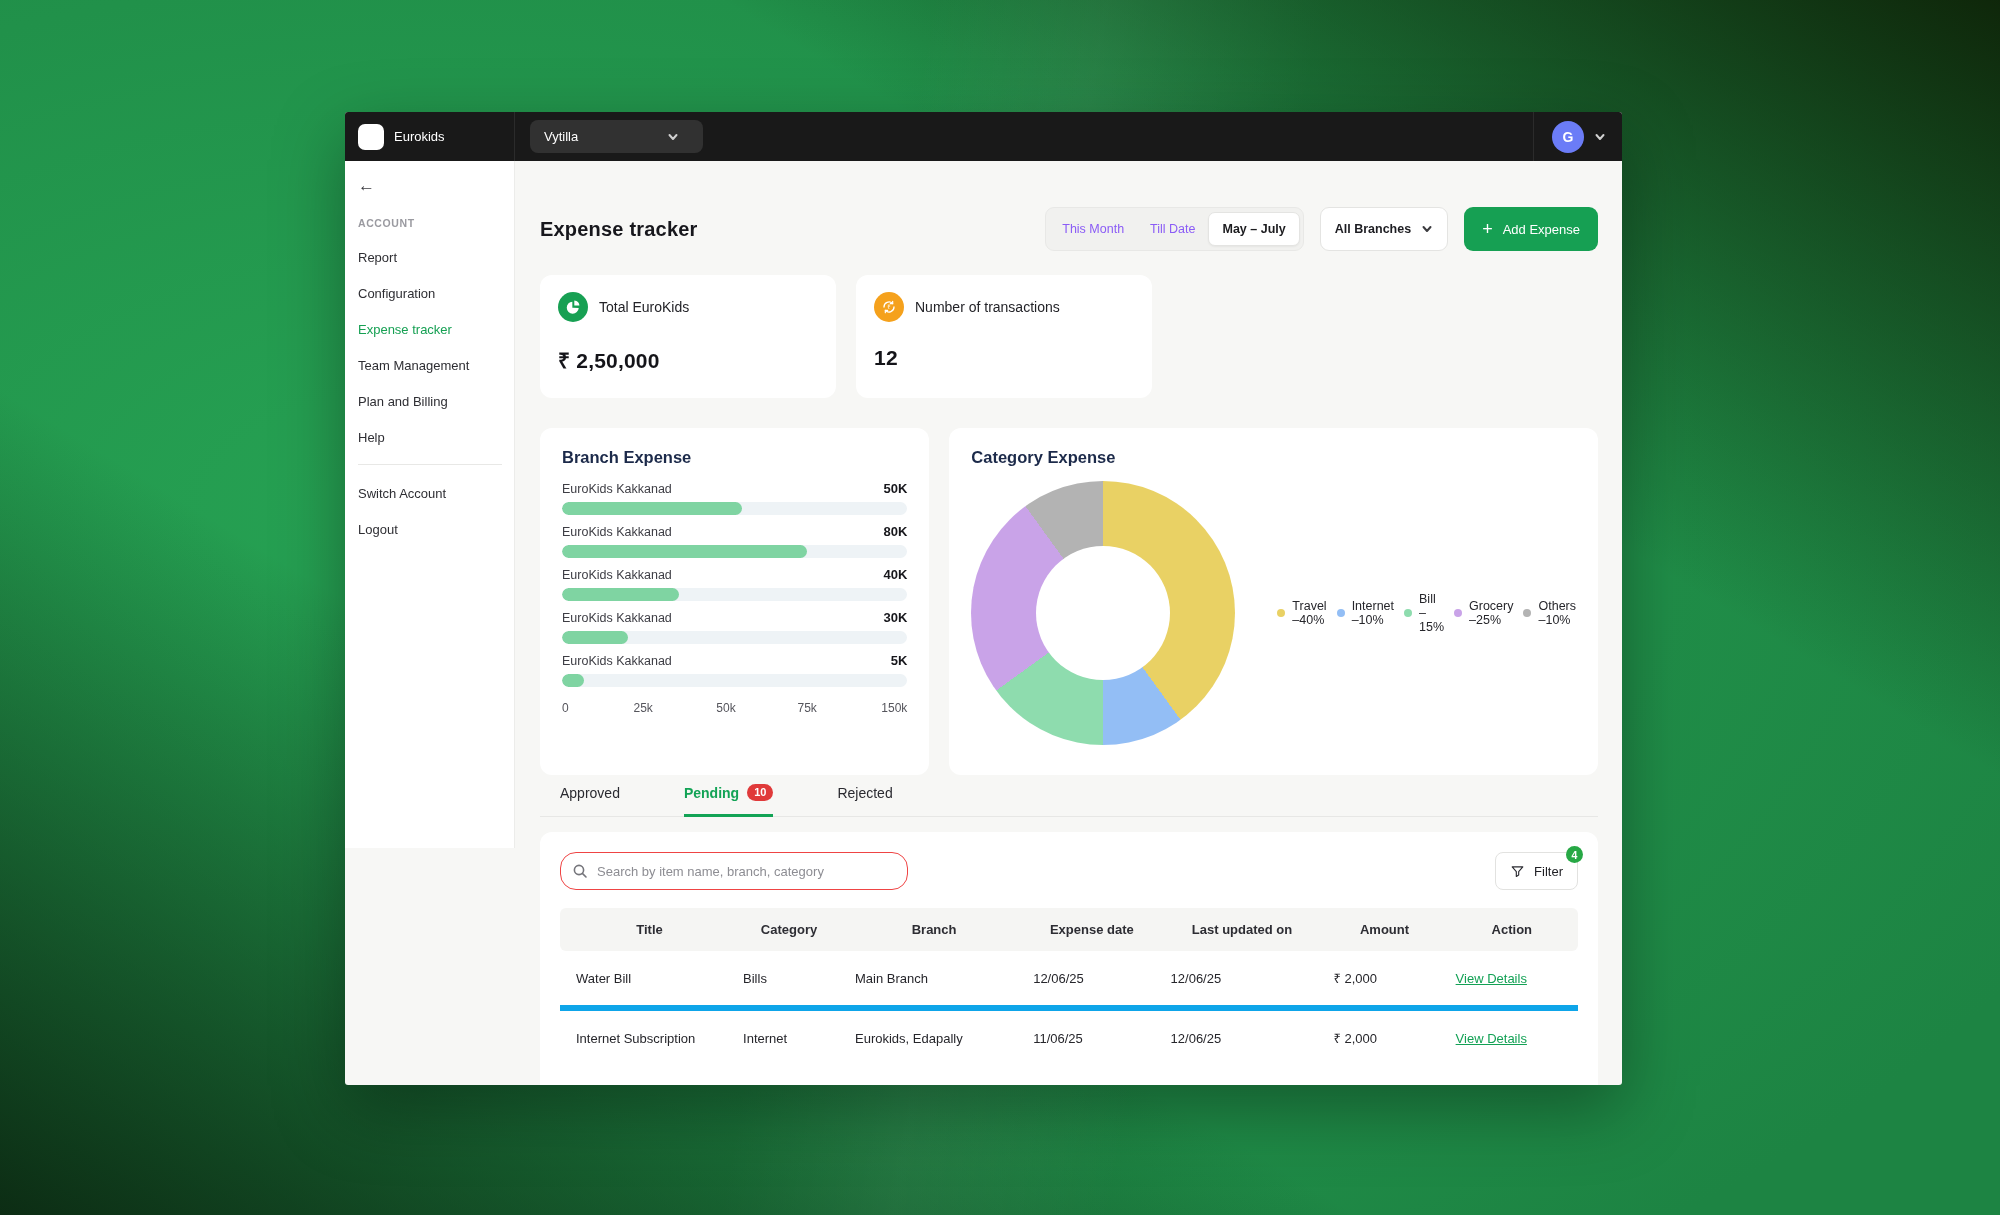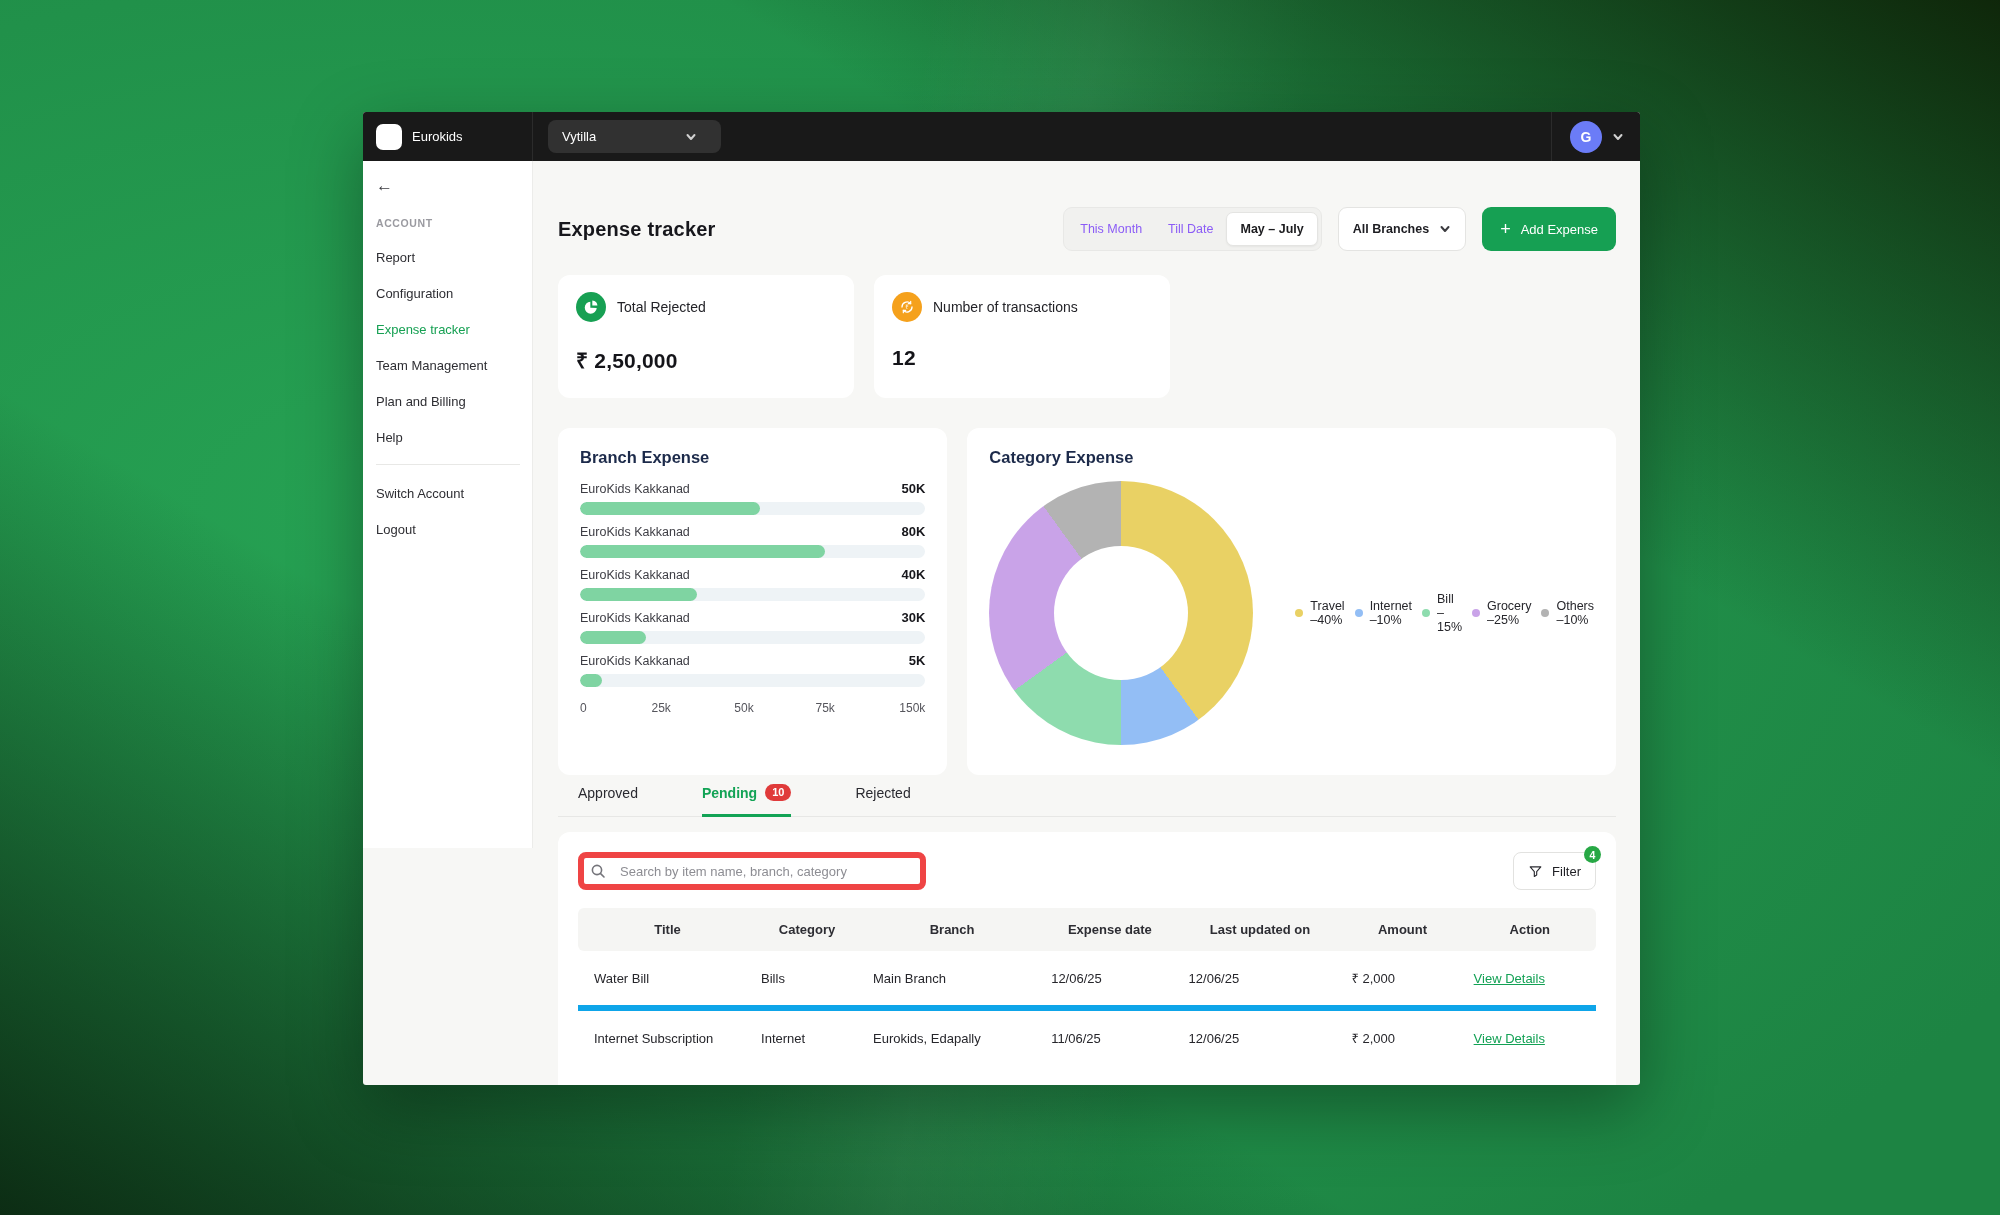--- a/index.html
+++ b/index.html
@@ -11,21 +11,21 @@
     position:absolute; inset:0;
     background:
       linear-gradient(to bottom left, rgba(14,34,7,.95) 0%, rgba(14,34,7,0) 32%),
       linear-gradient(to top right, rgba(9,28,11,.85) 0%, rgba(9,28,11,0) 34%),
       linear-gradient(100deg, rgba(255,255,255,0) 42%, rgba(255,255,255,.06) 50%, rgba(255,255,255,0) 60%),
       radial-gradient(90% 80% at 22% 42%, #26a253 0%, #21914a 55%, #1d8443 100%);
   }
 
   
   .window {
-    position:absolute; left:363px; top:112px; width:1277px; height:973px;
+    position:absolute; left:345px; top:112px; width:1277px; height:973px;
     border-radius:3px; overflow:hidden; background:#f7f7f5;
     box-shadow:0 24px 70px rgba(0,0,0,.35);
   }
 
   
   .topbar { height:49px; background:#191919; display:flex; align-items:center; }
   .topbar-left { width:170px; display:flex; align-items:center; gap:10px; padding-left:13px; height:100%; border-right:1px solid #2b2b2b; }
   .logo-square { width:26px; height:26px; border-radius:7px; background:#ffffff; flex:0 0 auto; }
   .brand { color:#fff; font-size:13px; font-weight:500; }
   .branch-select {
@@ -99,21 +99,21 @@
   
   .tabs { margin-top:9px; display:flex; gap:64px; padding-left:20px; border-bottom:1px solid #e7e7e5;align-items:flex-end; }
   .tab { display:flex; align-items:center; gap:8px; padding-bottom:13px; font-size:14px; font-weight:500; color:#2a2a30; cursor:pointer; border-bottom:3px solid transparent; margin-bottom:-1px; }
   .tab.active { color:#12a355; font-weight:600; border-bottom-color:#12a355; }
   .tab-badge { background:#e03a3a; color:#fff; font-size:11px; font-weight:700; border-radius:10px; padding:3px 7px; line-height:1; }
 
   
   .table-card { margin-top:15px; background:#fff; border-radius:12px; padding:20px; height:400px; }
   .toolbar { display:flex; align-items:center; justify-content:space-between; }
   .search-box { position:relative; width:348px; }
-  .search-box input { width:100%; height:38px; border:6px solid #ef4444; border-radius:8px; padding:0 12px 0 36px; font-size:13px; color:#ec4899; font-family:inherit; outline:none; }
+  .search-box input { width:100%; height:38px; border:1px solid #ef4444; border-radius:16px; padding:0 12px 0 36px; font-size:13px; color:#ec4899; font-family:inherit; outline:none; }
   .search-box input::placeholder { color:#8d8d93; }
   .search-icon { position:absolute; left:12px; top:11px; }
   .filter-btn { position:relative; height:38px; background:#fff; border:1px solid #e2e2e0; border-radius:8px; padding:0 14px; display:flex; align-items:center; gap:9px; font-size:13px; font-weight:500; color:#1f1f24; cursor:pointer; font-family:inherit; }
   .filter-badge { position:absolute; top:-7px; right:-6px; width:17px; height:17px; border-radius:50%; background:#27a845; color:#fff; font-size:10.5px; font-weight:700; display:flex; align-items:center; justify-content:center; }
 
   table { width:100%; border-collapse:collapse; margin-top:18px; }
   thead th { background:#f5f5f3; text-align:center; font-size:13px; font-weight:600; color:#2d2d33; padding:14px 10px; }
   thead th:first-child { padding-left:16px; border-radius:6px 0 0 6px; }
   thead th:last-child { border-radius:0 6px 6px 0; }
   tbody td { font-size:13px; color:#26262b; padding:18px 10px; }
@@ -196,21 +196,21 @@
 
         <div class="summary-row">
           <div class="sum-card">
             <div class="sum-head">
               <span class="icon-circle" style="background:#17a053">
                 <svg width="16" height="16" viewBox="0 0 24 24">
                     <path d="M11 4a9 9 0 1 0 9.6 9.6L11 13z" fill="#fff"></path>
                     <path d="M14 2.2a8.2 8.2 0 0 1 7.6 7.6H14z" fill="#fff"></path>
                   </svg>
               </span>
-              <span class="sum-label">Total Rejected</span>
+              <span class="sum-label">Total EuroKids</span>
             </div>
             <div class="sum-value">₹ 2,50,000</div>
           </div>
           <div class="sum-card">
             <div class="sum-head">
               <span class="icon-circle" style="background:#f5a11c">
                 <svg width="16" height="16" viewBox="0 0 24 24" fill="none" stroke="#fff" stroke-width="2" stroke-linecap="round">
                   <path d="M4.5 12a7.5 7.5 0 0 1 12.8-5.3"></path>
                     <path d="M19.5 12a7.5 7.5 0 0 1-12.8 5.3"></path>
                   <polyline points="17.5,3.4 17.5,6.9 14,6.9" stroke-width="1.8"></polyline>

